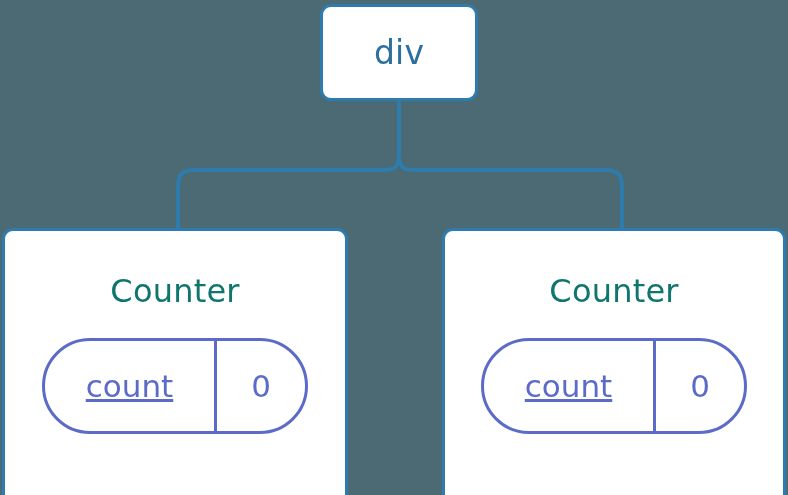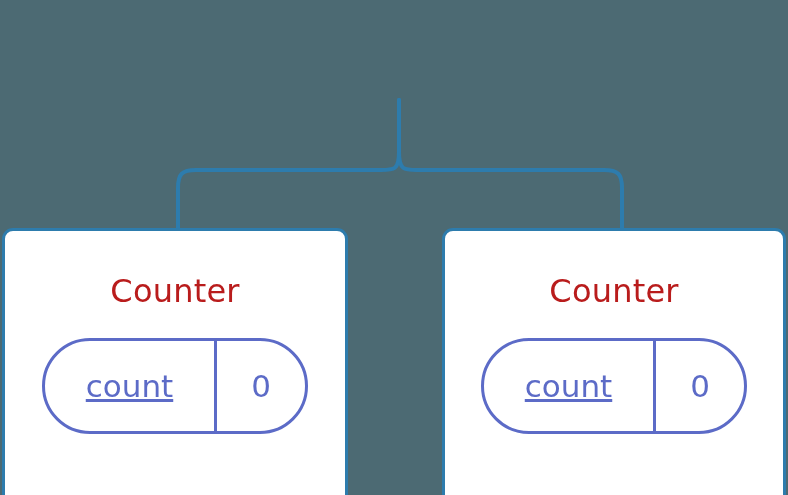--- a/index.html
+++ b/index.html
@@ -71,21 +71,21 @@
   #node-counter-left {
     left: 2px;
     width: 346px;
   }
   #node-counter-right {
     left: 442px;
     width: 344px;
   }
 
   .component-name {
-    color: #b91c1c;
+    color: #0f766e;
     font-size: 32px;
     line-height: 1;
     letter-spacing: 0.2px;
   }
 
   
   .state-pill {
     margin-top: 31px;
     height: 96px;
     width: 266px;
@@ -130,20 +130,23 @@
              L 604 170
              C 618 170 622 174 622 188
              L 622 230" fill="none" stroke="#2d7cad" stroke-width="4" stroke-linecap="round" stroke-linejoin="round"></path>
     <path d="M 399 100 L 399 152
              C 399 170 394 170 381 170
              L 196 170
              C 182 170 178 174 178 188
              L 178 230" fill="none" stroke="#2d7cad" stroke-width="4" stroke-linecap="round" stroke-linejoin="round"></path>
   </svg>
 
+  <div class="node-box" id="node-div">
+    <span class="node-title">div</span>
+  </div>
 
   <div class="node-box component-node" id="node-counter-left">
     <span class="component-name">Counter</span>
     <div class="state-pill">
       <div class="state-key">count</div>
       <div class="state-value">0</div>
     </div>
   </div>
 
   <div class="node-box component-node" id="node-counter-right">

